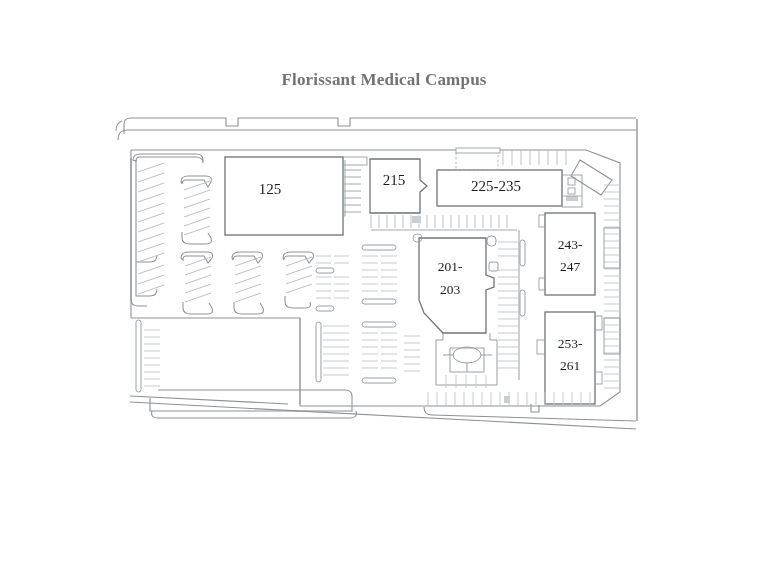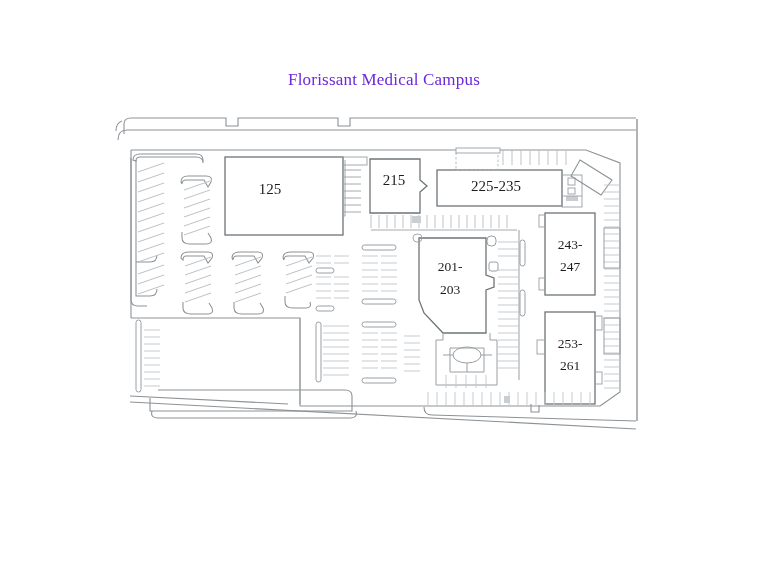--- a/index.html
+++ b/index.html
@@ -20,22 +20,23 @@
     background: #ffffff;
   }
   #map-title {
     position: absolute;
     left: 0;
     top: 70px;
     width: 768px;
     text-align: center;
     font-family: "Liberation Serif", "DejaVu Serif", serif;
     font-size: 17px;
-    color: #6d28d9;
+    color: #737373;
     letter-spacing: 0.2px;
+    font-weight: bold;
   }
   #site-plan-svg {
     position: absolute;
     left: 0;
     top: 0;
   }
   .bldg-label {
     font-family: "Liberation Serif", "DejaVu Serif", serif;
     font-size: 15px;
     fill: #1d1d1d;

